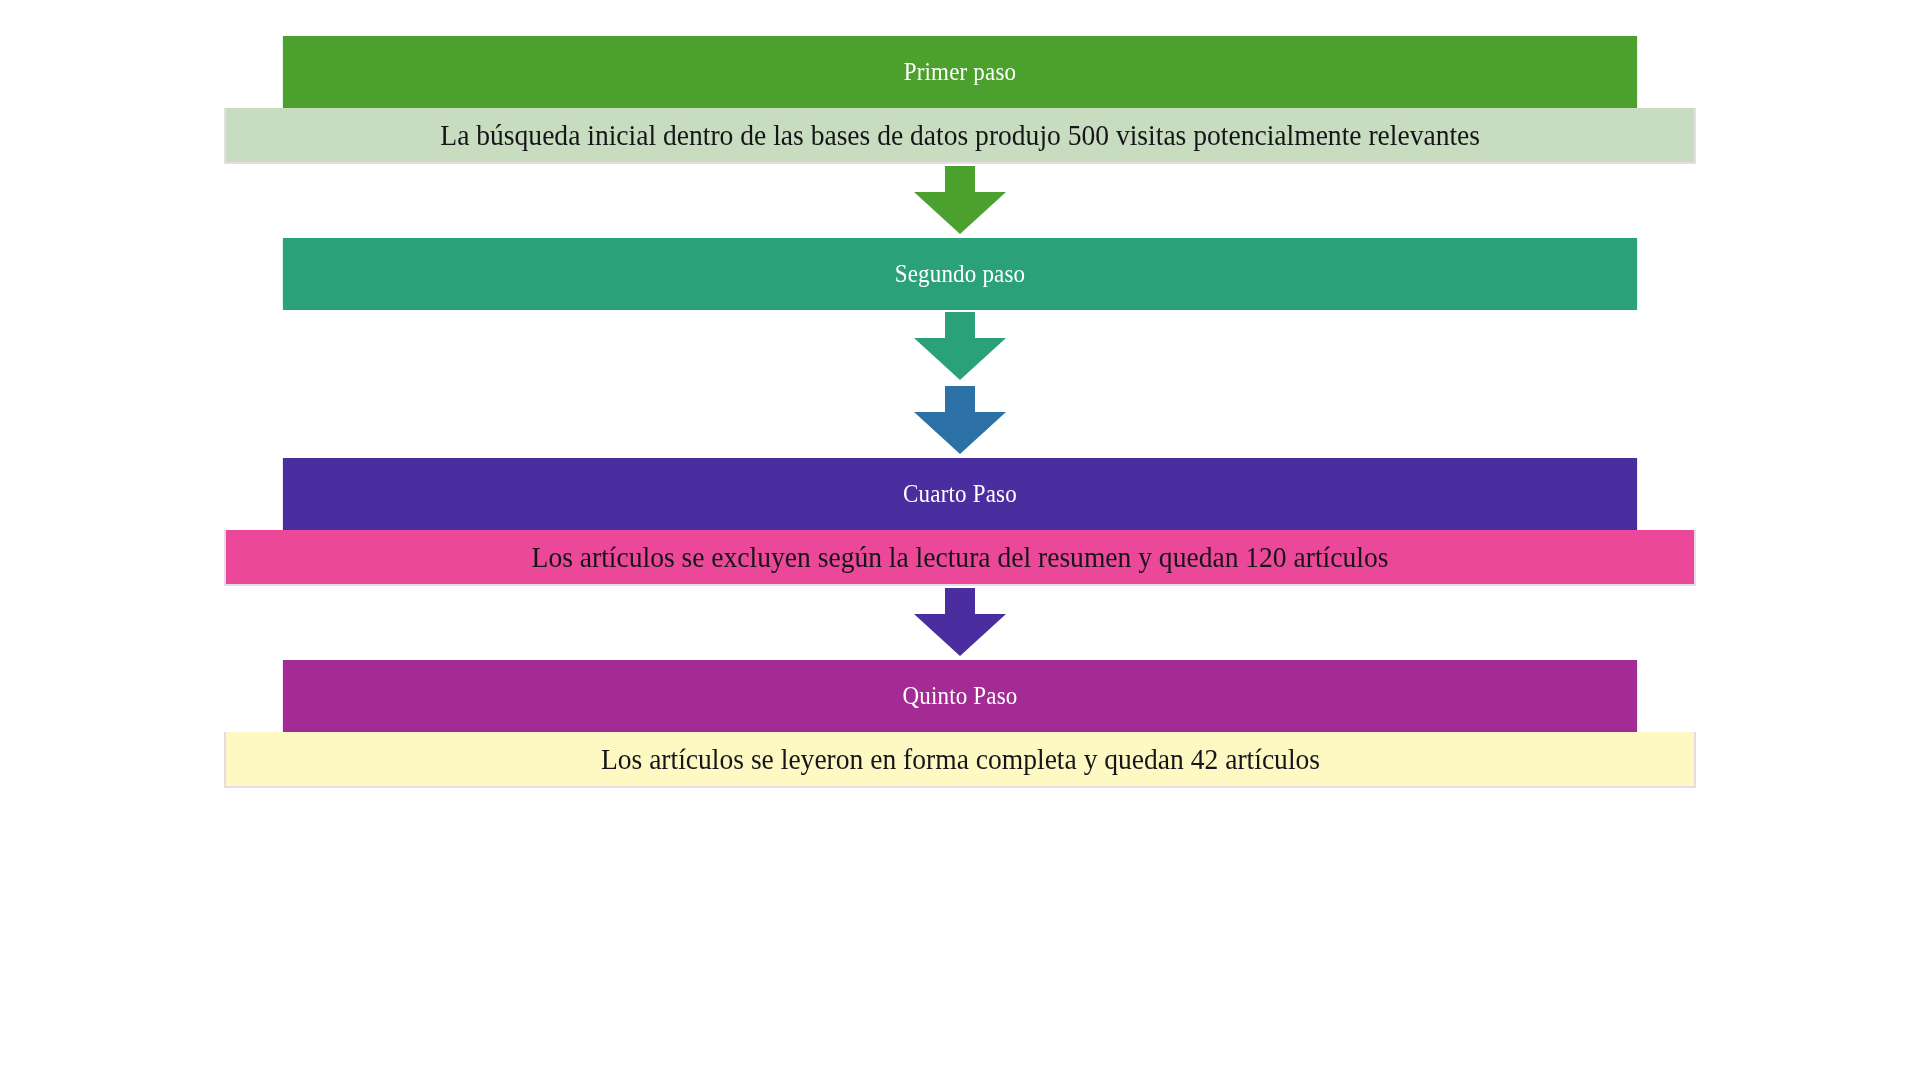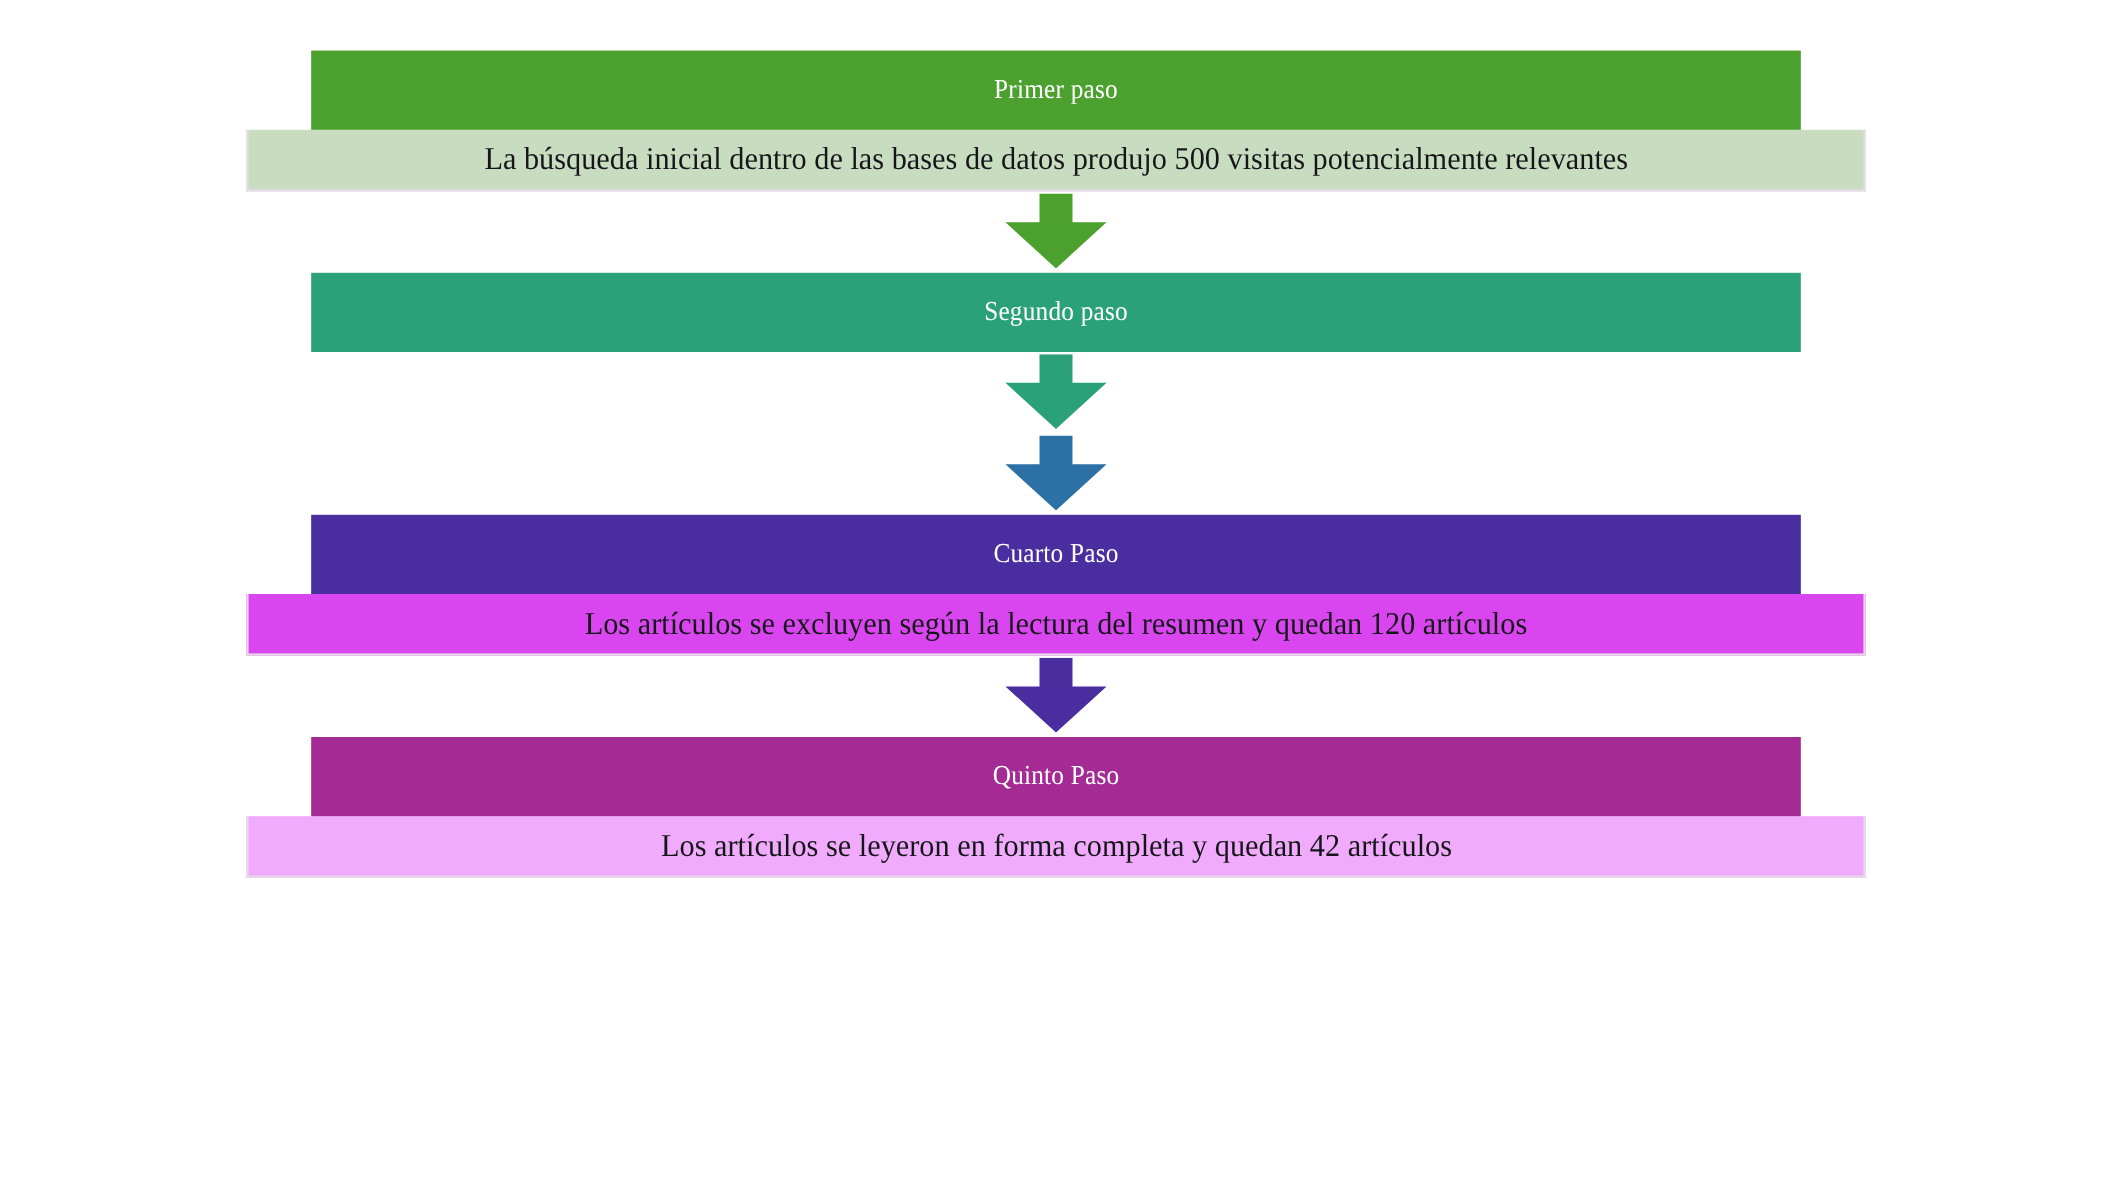--- a/index.html
+++ b/index.html
@@ -19,21 +19,21 @@
     position: relative;
     width: 1920px;
     height: 1080px;
     box-sizing: border-box;
     padding: 0;
   }
 
   .steps-stack {
     position: absolute;
     left: 224px;
-    top: 46px;
+    top: 36px;
     width: 1472px;
   }
 
   .step-block {
     position: relative;
     width: 100%;
   }
 
   .step-header {
     width: 100%;
@@ -135,33 +135,33 @@
         <div class="arrow-shape">
           <svg viewBox="0 0 92 68">
             <path d="M31 0 L61 0 L61 26 L92 26 L46 68 L0 26 L31 26 Z" fill="#2C71A5"></path>
           </svg>
         </div>
       </div>
       <div class="step-block">
         <div class="step-header" style="background-color: rgb(74, 45, 158);">
           <span class="step-header-inner">Cuarto Paso</span>
         </div>
-        <div class="step-body" style="background-color: #d946ef;">
+        <div class="step-body" style="background-color: #ec4899;">
           <span class="step-body-inner">Los artículos se excluyen según la lectura del resumen y quedan 120 artículos</span>
         </div>
       </div>
       <div class="arrow-gap">
         <div class="arrow-shape">
           <svg viewBox="0 0 92 68">
             <path d="M31 0 L61 0 L61 26 L92 26 L46 68 L0 26 L31 26 Z" fill="#4A2D9E"></path>
           </svg>
         </div>
       </div>
       <div class="step-block">
         <div class="step-header" style="background-color: rgb(163, 43, 147);">
           <span class="step-header-inner">Quinto Paso</span>
         </div>
-        <div class="step-body" style="background-color: #f0abfc;">
+        <div class="step-body" style="background-color: #fef9c3;">
           <span class="step-body-inner">Los artículos se leyeron en forma completa y quedan 42 artículos</span>
         </div>
       </div>
     </div>
 </div>
 
 </body></html>

